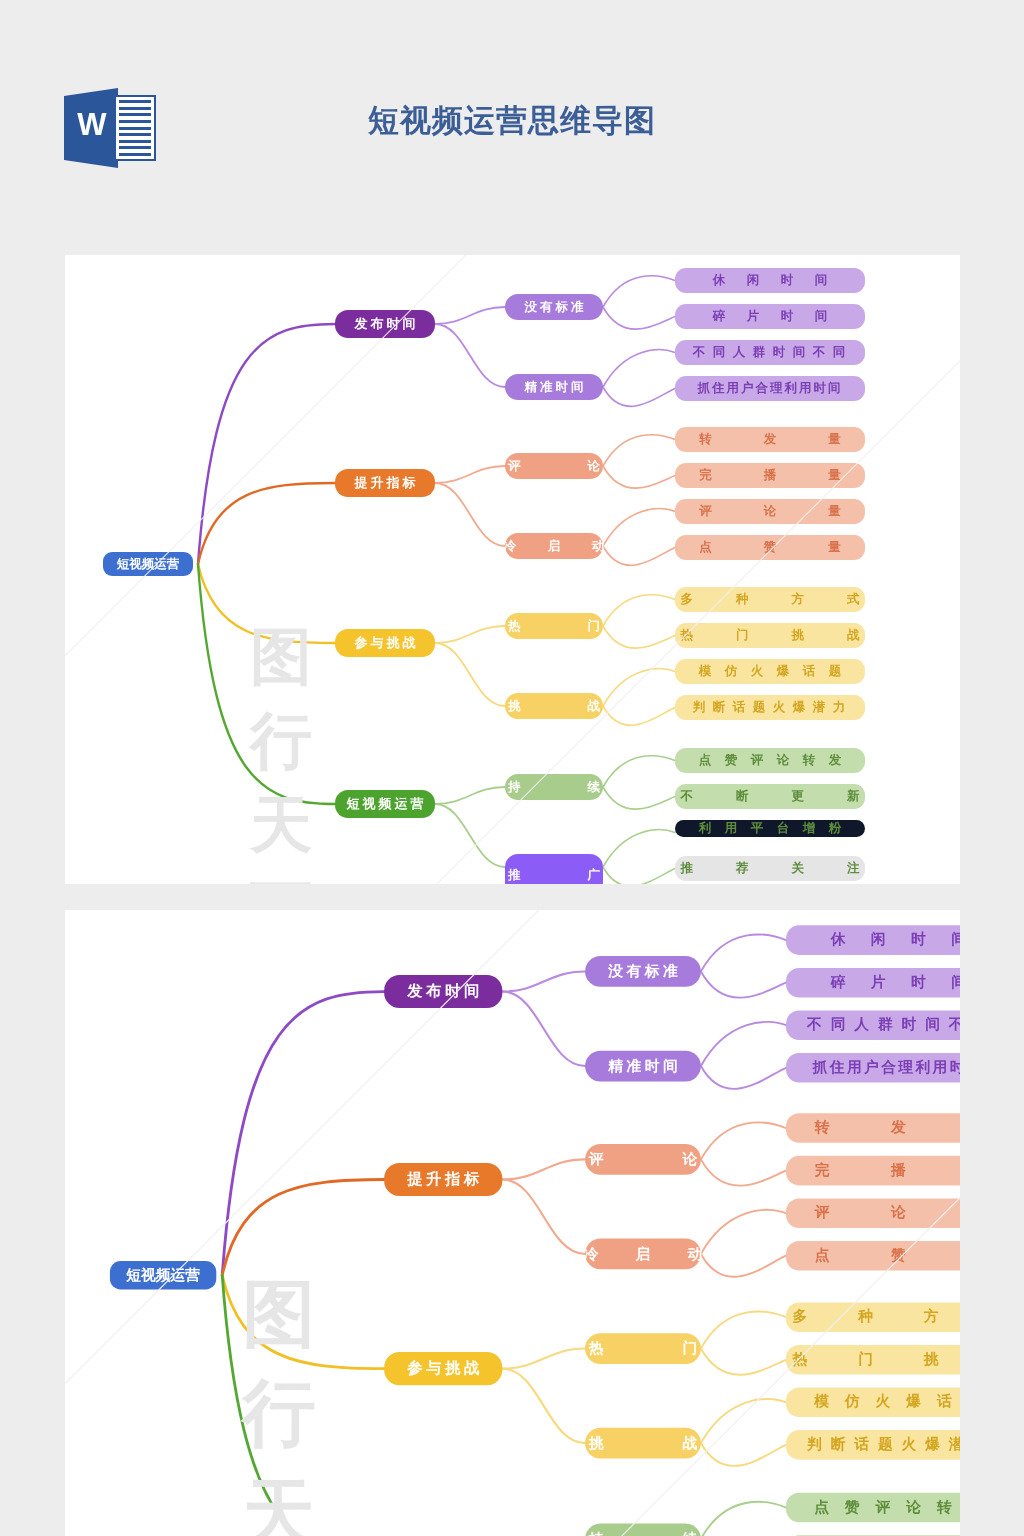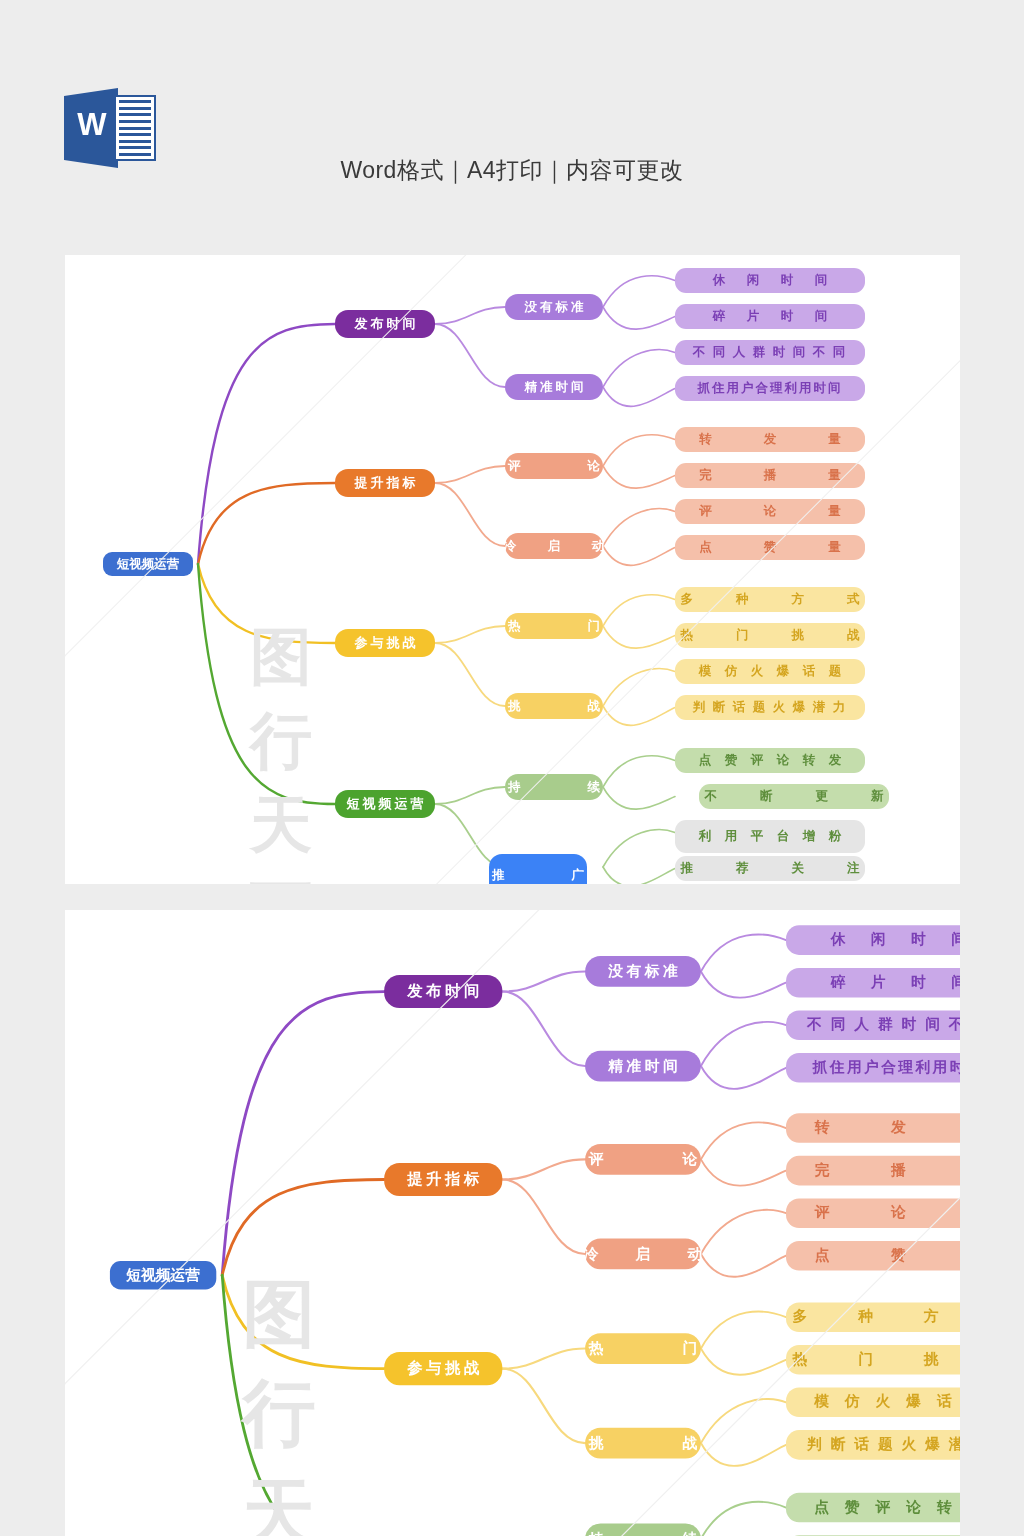--- a/index.html
+++ b/index.html
@@ -110,21 +110,21 @@
           <div class="wi-line"></div>
           <div class="wi-line"></div>
         <div class="wi-line"></div>
           <div class="wi-line"></div>
           <div class="wi-line"></div>
         <div class="wi-line"></div>
           <div class="wi-line"></div>
           <div class="wi-line"></div>
       </div>
     </div>
-    <div class="subtitle">Word格式｜A4打印｜内容可更改</div>
+    <div class="title">短视频运营思维导图</div>
   </div>
 
   <div class="panel" id="panel-1">
     <div class="map-wrap">
         <svg class="links" width="895" height="629">
           <path d="M 133 309 C 149.44 88.19999999999999, 198.76 69, 270 69" fill="none" stroke="#8E49C4" stroke-width="2.4" stroke-linecap="round"></path>
           <path d="M 370 69 C 401.5 69, 408.5 52, 440 52" fill="none" stroke="#B98AE0" stroke-width="1.8" stroke-linecap="round"></path>
           <path d="M 538 52 C 559.6 13, 594.16 19, 610 25.5" fill="none" stroke="#B98AE0" stroke-width="1.6" stroke-linecap="round"></path>
           <path d="M 538 52 C 559.6 91, 594.16 68, 610 61.5" fill="none" stroke="#B98AE0" stroke-width="1.6" stroke-linecap="round"></path>
           <path d="M 370 69 C 401.5 69, 408.5 132, 440 132" fill="none" stroke="#B98AE0" stroke-width="1.8" stroke-linecap="round"></path>
@@ -170,23 +170,23 @@
         <div class="node branch" style="left: 270px; top: 374px; width: 100px; height: 28px; background: rgb(245, 195, 44);">参与挑战</div>
         <div class="node sub xwide" style="left: 440px; top: 358px; width: 98px; height: 26px; background: rgb(247, 209, 99);">热　　门</div>
         <div class="node leaf xwide" style="left: 610px; top: 332px; width: 190px; height: 25px; background: rgb(250, 229, 160); color: rgb(212, 165, 32);">多　 种　 方　 式</div>
         <div class="node leaf xwide" style="left: 610px; top: 368px; width: 190px; height: 25px; background: rgb(250, 229, 160); color: rgb(212, 165, 32);">热　 门　 挑　 战</div>
         <div class="node sub xwide" style="left: 440px; top: 438px; width: 98px; height: 26px; background: rgb(247, 209, 99);">挑　　战</div>
         <div class="node leaf mwide" style="left: 610px; top: 404px; width: 190px; height: 25px; background: rgb(250, 229, 160); color: rgb(212, 165, 32);">模 仿 火 爆 话 题</div>
         <div class="node leaf wide" style="left: 610px; top: 440px; width: 190px; height: 25px; background: rgb(250, 229, 160); color: rgb(212, 165, 32);">判 断 话 题 火 爆 潜 力</div>
         <div class="node branch" style="left: 270px; top: 535px; width: 100px; height: 28px; background: rgb(76, 163, 46);">短视频运营</div>
         <div class="node sub xwide" style="left: 440px; top: 519px; width: 98px; height: 26px; background: rgb(168, 204, 140);">持　　续</div>
         <div class="node leaf mwide" style="left: 610px; top: 493px; width: 190px; height: 25px; background: rgb(196, 221, 172); color: rgb(94, 142, 60);">点 赞 评 论 转 发</div>
-        <div class="node leaf xwide" style="left: 610px; top: 529px; width: 190px; height: 25px; background: rgb(196, 221, 172); color: rgb(94, 142, 60); margin-left: 24px;">不　 断　 更　 新</div>
-        <div class="node sub xwide" style="left: 424px; top: 599px; width: 98px; height: 42px; background: #3b82f6;">推　　广</div>
-        <div class="node leaf mwide" style="left: 610px; top: 565px; width: 190px; height: 33px; background: #e5e5e5; color: rgb(94, 142, 60);">利 用 平 台 增 粉</div>
+        <div class="node leaf xwide" style="left: 610px; top: 529px; width: 190px; height: 25px; background: rgb(196, 221, 172); color: rgb(94, 142, 60);">不　 断　 更　 新</div>
+        <div class="node sub xwide" style="left: 440px; top: 599px; width: 98px; height: 42px; background: #8b5cf6;">推　　广</div>
+        <div class="node leaf mwide" style="left: 610px; top: 565px; width: 190px; height: 17px; background: #0f172a; color: rgb(94, 142, 60);">利 用 平 台 增 粉</div>
         <div class="node leaf xwide" style="left: 610px; top: 601px; width: 190px; height: 25px; background: #e5e5e5; color: rgb(94, 142, 60);">推　 荐　 关　 注</div>
         <div class="wm-text" style="left: 185px; top: 360px;">图行天下</div>
         <div class="wm-diag" style="left: -220px; top: 620px; transform: rotate(-45deg);"></div>
         <div class="wm-diag" style="left: 120px; top: 880px; transform: rotate(-45deg);"></div>
         <div class="wm-diag" style="left: 460px; top: 1140px; transform: rotate(-45deg);"></div>
       </div>
   </div>
 
   <div class="panel" id="panel-2">
     <div class="map-wrap">

